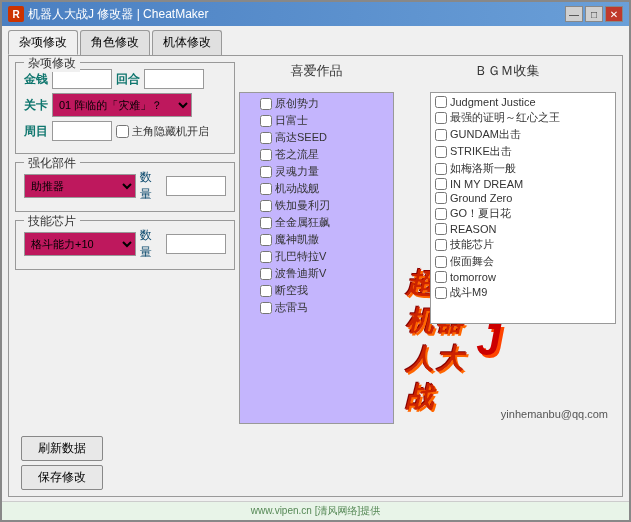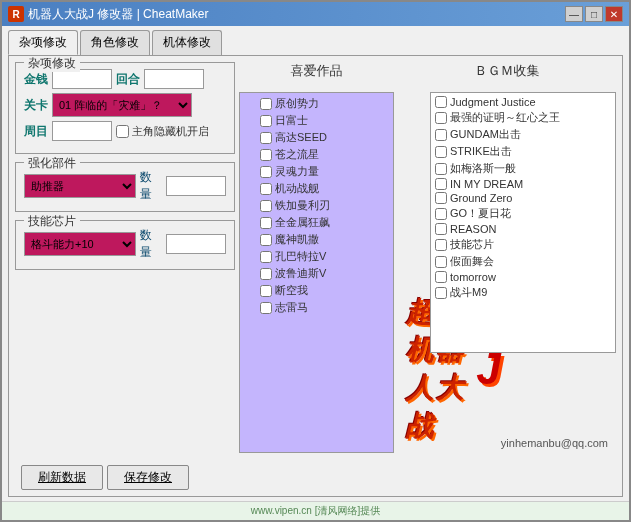--- a/index.html
+++ b/index.html
@@ -166,25 +166,24 @@
     }
     .dropdown-row {
       display: flex;
       align-items: center;
       gap: 4px;
     }
     .qty-label { font-size: 12px; color: #0c4a6e; }
     .bottom-buttons {
       padding: 6px 12px;
       display: flex;
-      flex-direction: row;
+      flex-direction: column;
       gap: 4px;
       align-items: flex-start;
       flex-shrink: 0;
-      text-decoration: underline;
     }
     .action-btn {
       padding: 3px 16px;
       background: #e8e8e8;
       border: 1px solid #888;
       cursor: pointer;
       font-size: 12px;
       border-radius: 2px;
       min-width: 80px;
     }

